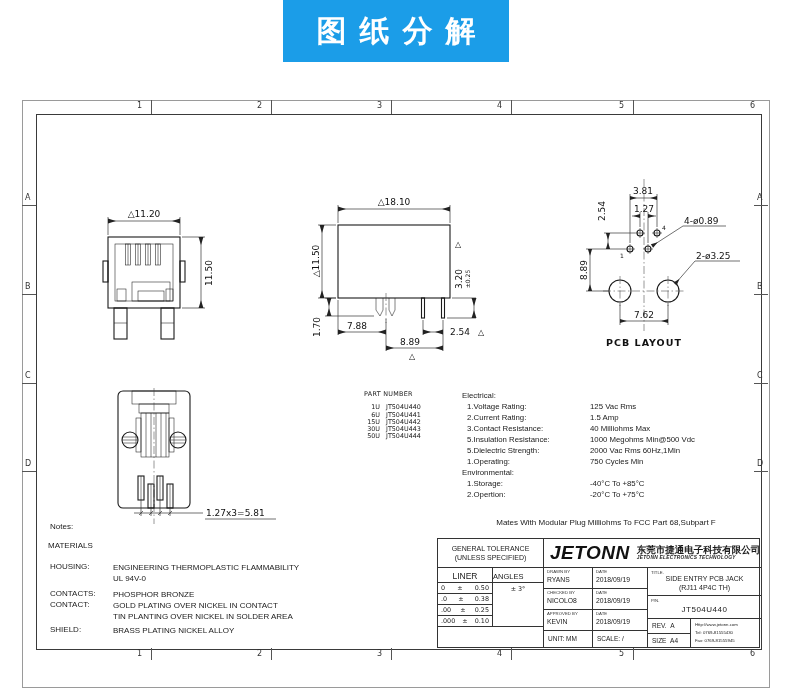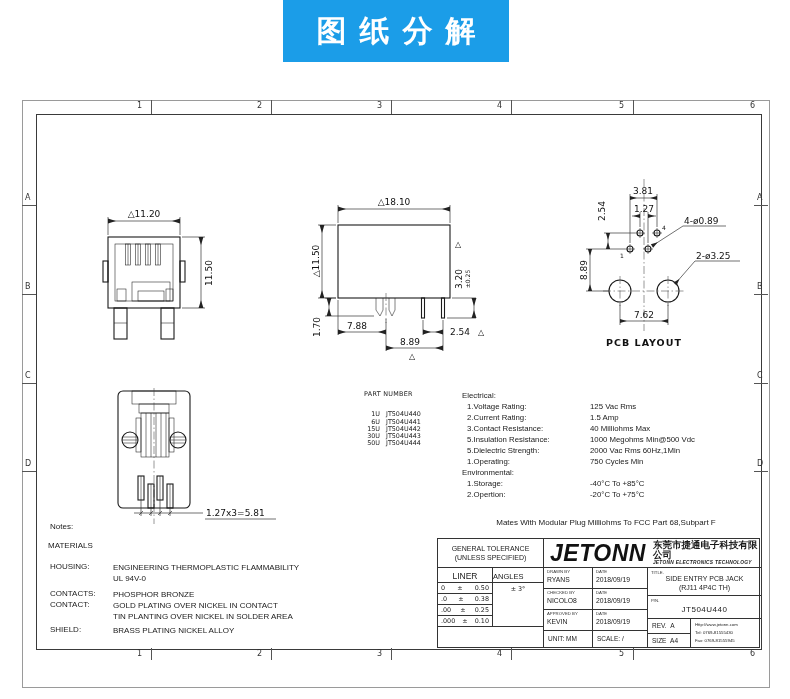--- a/index.html
+++ b/index.html
@@ -19,21 +19,21 @@
   .view{position:absolute}
   svg text{font-family:"DejaVu Sans",sans-serif;fill:#111}
   .t9{font-size:9px}.t8{font-size:8px}.t6{font-size:6px}
   .lblb{font-size:9.5px;font-weight:bold;letter-spacing:1px}
   .out{fill:none;stroke:#1a1a1a;stroke-width:1.1}
   .thin{fill:none;stroke:#1a1a1a;stroke-width:0.55}
   .dim{fill:none;stroke:#333;stroke-width:0.7}
   .cl{fill:none;stroke:#444;stroke-width:0.55;stroke-dasharray:8 2.5 1.5 2.5}
   
   .parts{position:absolute;left:364px;top:391px;font-size:6.4px;line-height:7.3px;font-family:"DejaVu Sans",sans-serif}
-  .parts .hdr{margin-bottom:13px;letter-spacing:.3px}
+  .parts .hdr{margin-bottom:6px;letter-spacing:.3px}
   .parts .prow{display:flex}
   .parts .q{width:16px;text-align:right;margin-right:6px}
   
   .specs{position:absolute;left:462px;top:390px;width:295px;font-size:7.8px;line-height:11px}
   .specs .g-title{font-weight:normal}
   .specs .srow{display:flex}
   .specs .sl{width:123px;padding-left:5px}
   .footnote{position:absolute;left:455px;top:518px;width:302px;text-align:center;font-size:8px}
   
   .notes-lbl{position:absolute;left:50px;font-size:8px}
@@ -43,21 +43,21 @@
   .tc{position:absolute;box-sizing:border-box;overflow:hidden}
   .br{border-right:1px solid #333}.bb{border-bottom:1px solid #333}
   .tol-head{left:0;top:0;width:106px;height:29px;text-align:center;font-size:7px;line-height:9px;padding-top:5px}
   .liner-head{left:0;top:29px;width:55px;height:15px;text-align:center;font-size:8.5px;padding-top:3px}
   .angles-head{left:55px;top:29px;width:51px;height:15px;font-size:7.5px;padding-top:4px}
   .tolrow{left:0;width:55px;height:11px;display:flex;justify-content:space-between;align-items:center;
           font-size:6.4px;padding:0 3px;font-family:"DejaVu Sans",sans-serif}
   .angcell{left:55px;top:44px;width:51px;height:44px;font-size:6.4px;text-align:center;padding-top:2px;font-family:"DejaVu Sans",sans-serif}
   .tolempty{left:0;top:88px;width:106px;height:20px}
   .logo-cell{left:106px;top:0;width:217px;height:29px;display:flex;align-items:center}
-  .jlogo{font-size:23px;font-weight:bold;font-style:italic;letter-spacing:.5px;margin-left:6px;color:#111}
+  .jlogo{font-size:19px;font-weight:bold;font-style:italic;letter-spacing:.5px;margin-left:6px;color:#111}
   .comp{margin-left:7px;line-height:1}
   .comp .cn{font-size:9.5px;font-weight:bold}
   .comp .en{font-size:4.8px;font-weight:bold;font-style:italic;letter-spacing:.3px;margin-top:2px;color:#222}
   .signname{left:106px;width:49px;height:21px;padding:1px 0 0 3px}
   .signdate{left:155px;width:55px;height:21px;padding:1px 0 0 3px}
   .mini{font-size:4.3px;color:#333;display:block}
   .val7{font-size:6.8px;display:block;margin-top:2px}
   .unit-cell{left:106px;top:92px;width:49px;height:16px;font-size:6.5px;padding:4px 0 0 4px}
   .scale-cell{left:155px;top:92px;width:55px;height:16px;font-size:6.5px;padding:4px 0 0 4px}
   .title-cell{left:210px;top:29px;width:113px;height:28px}

